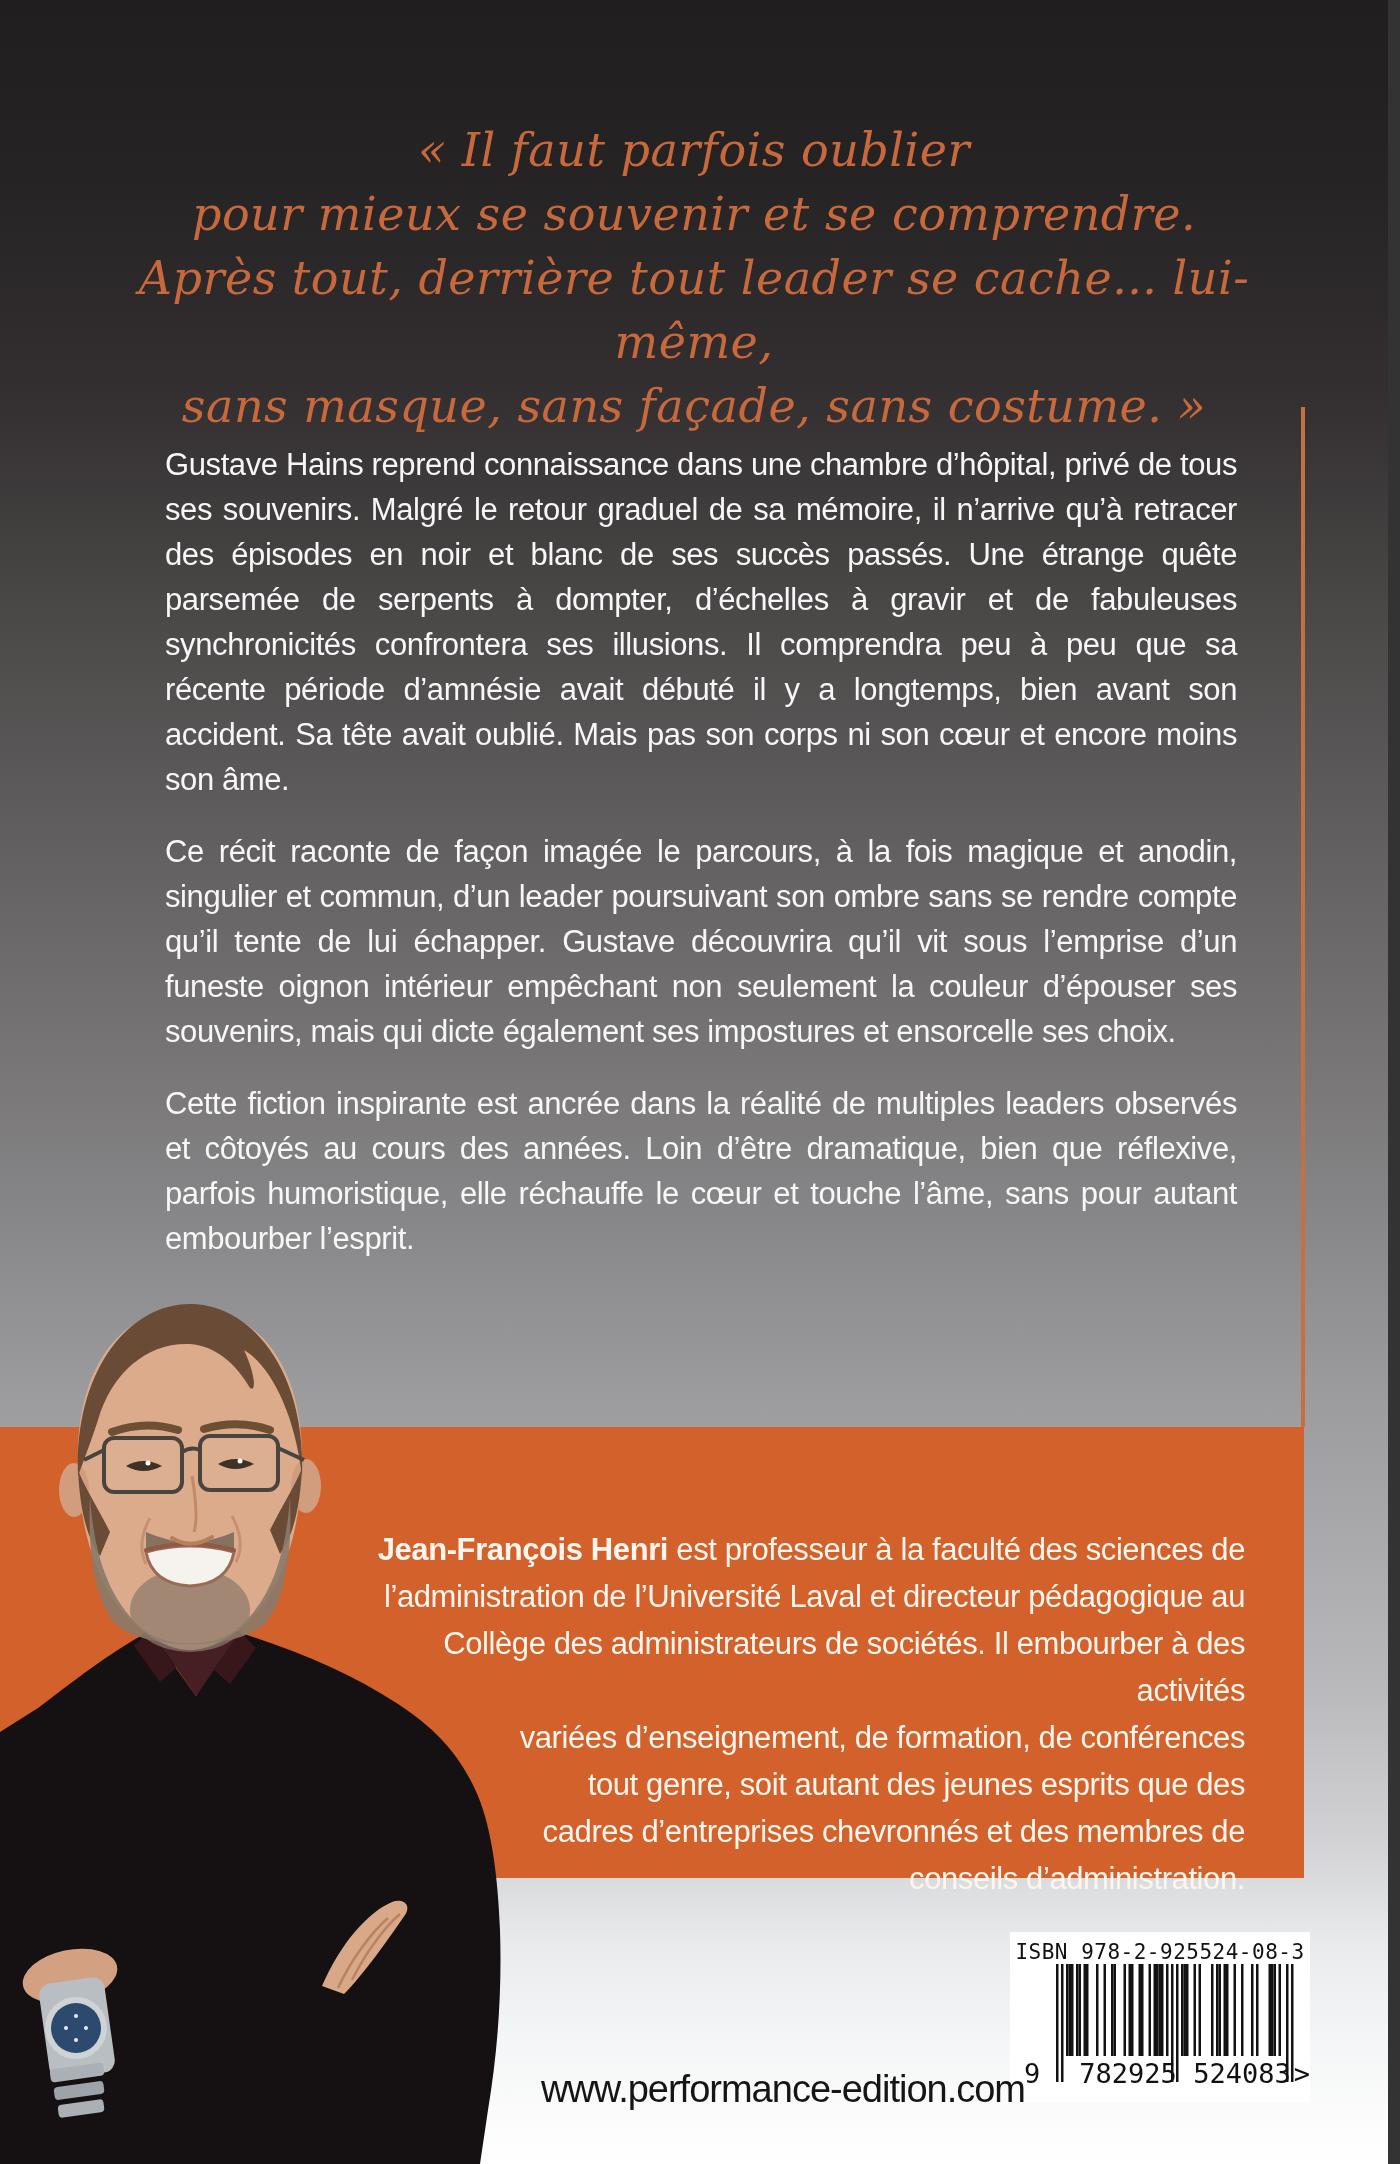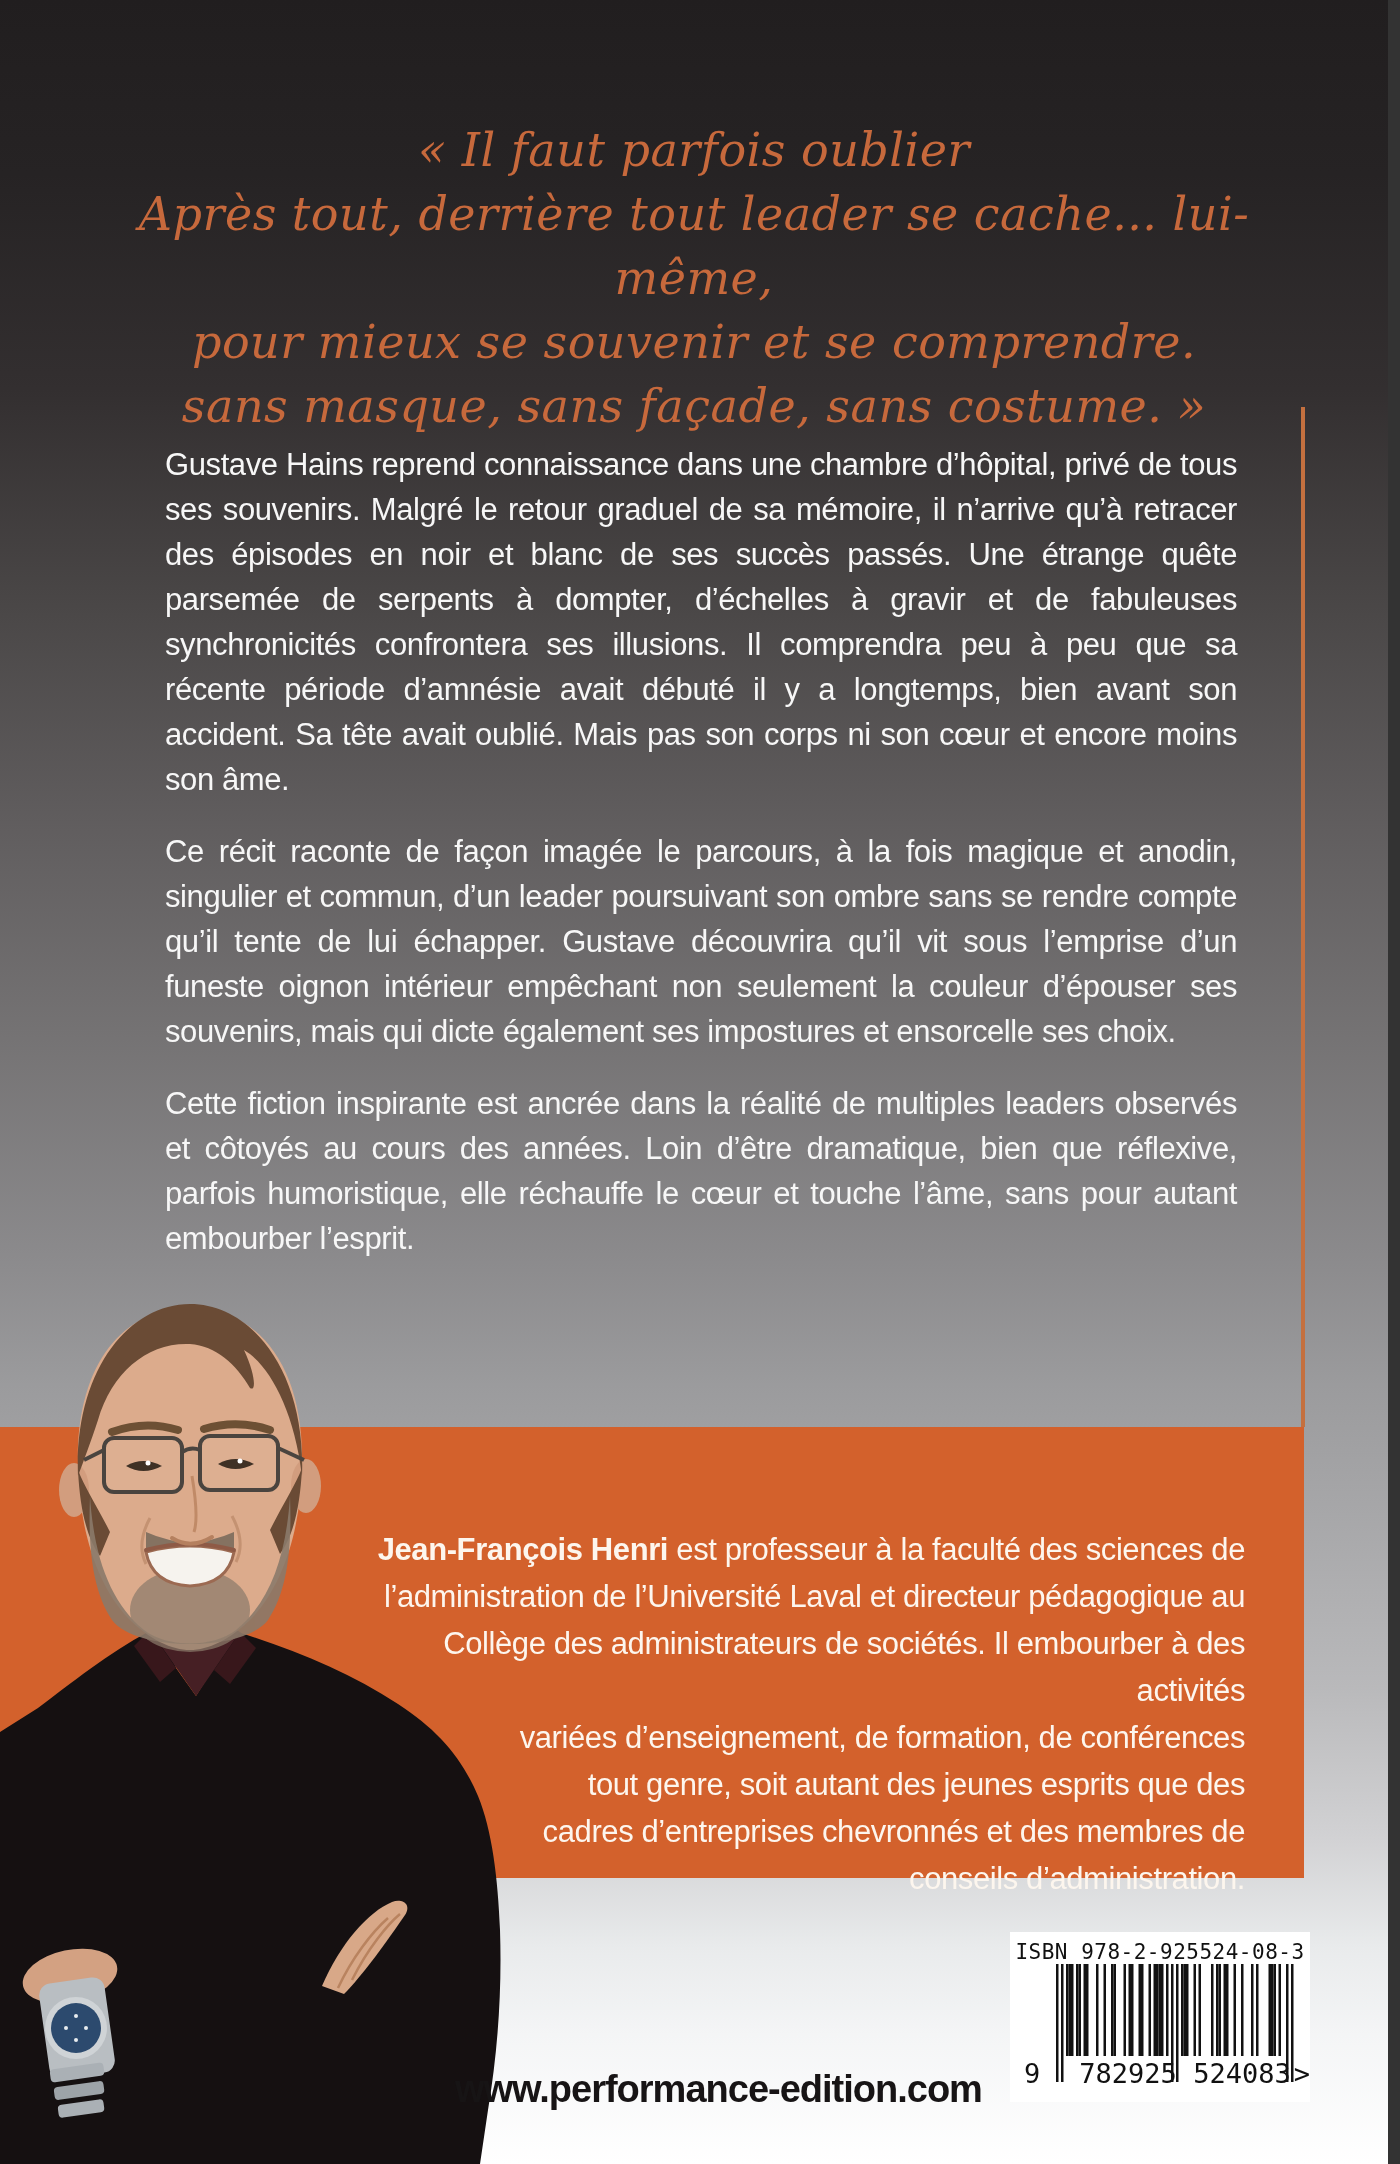--- a/index.html
+++ b/index.html
@@ -63,33 +63,33 @@
     position:absolute;left:0;right:0;top:126px;height:40px;
     font-family:"DejaVu Sans Mono",monospace;font-size:27px;color:#111;
   }
   .bd-left{position:absolute;left:14px;}
   .bd-g1{position:absolute;left:64px;width:108px;text-align:center;}
   .bd-g2{position:absolute;left:178px;width:108px;text-align:center;}
   .bd-suffix{position:absolute;right:0px;}
   
   .website{
     position:absolute;left:455px;width:570px;top:2068px;
-    text-align:left;font-weight:bold;font-size:38px;
+    text-align:right;font-weight:normal;font-size:38px;
     letter-spacing:-1px;color:#171415;
   }
 </style>
 </head>
 <body>
 
 <div class="cover">
 
   <div class="quote">
       <div class="quote-line">« Il faut parfois oublier</div>
+      <div class="quote-line">pour mieux se souvenir et se comprendre.</div>
       <div class="quote-line">Après tout, derrière tout leader se cache... lui-même,</div>
-      <div class="quote-line">pour mieux se souvenir et se comprendre.</div>
       <div class="quote-line">sans masque, sans façade, sans costume. »</div>
     </div>
 
   <div class="orange-rule"></div>
 
   <div class="synopsis">
       <div class="para">Gustave Hains reprend connaissance dans une chambre d’hôpital, privé de tous ses souvenirs. Malgré le retour graduel de sa mémoire, il n’arrive qu’à retracer des épisodes en noir et blanc de ses succès passés. Une étrange quête parsemée de serpents à dompter, d’échelles à gravir et de fabuleuses synchronicités confrontera ses illusions. Il comprendra peu à peu que sa récente période d’amnésie avait débuté il y a longtemps, bien avant son accident. Sa tête avait oublié. Mais pas son corps ni son cœur et encore moins son âme.</div>
       <div class="para">Ce récit raconte de façon imagée le parcours, à la fois magique et anodin, singulier et commun, d’un leader poursuivant son ombre sans se rendre compte qu’il tente de lui échapper. Gustave découvrira qu’il vit sous l’emprise d’un funeste oignon intérieur empêchant non seulement la couleur d’épouser ses souvenirs, mais qui dicte également ses impostures et ensorcelle ses choix.</div>
       <div class="para">Cette fiction inspirante est ancrée dans la réalité de multiples leaders observés et côtoyés au cours des années. Loin d’être dramatique, bien que réflexive, parfois humoristique, elle réchauffe le cœur et touche l’âme, sans pour autant embourber l’esprit.</div>
     </div>

